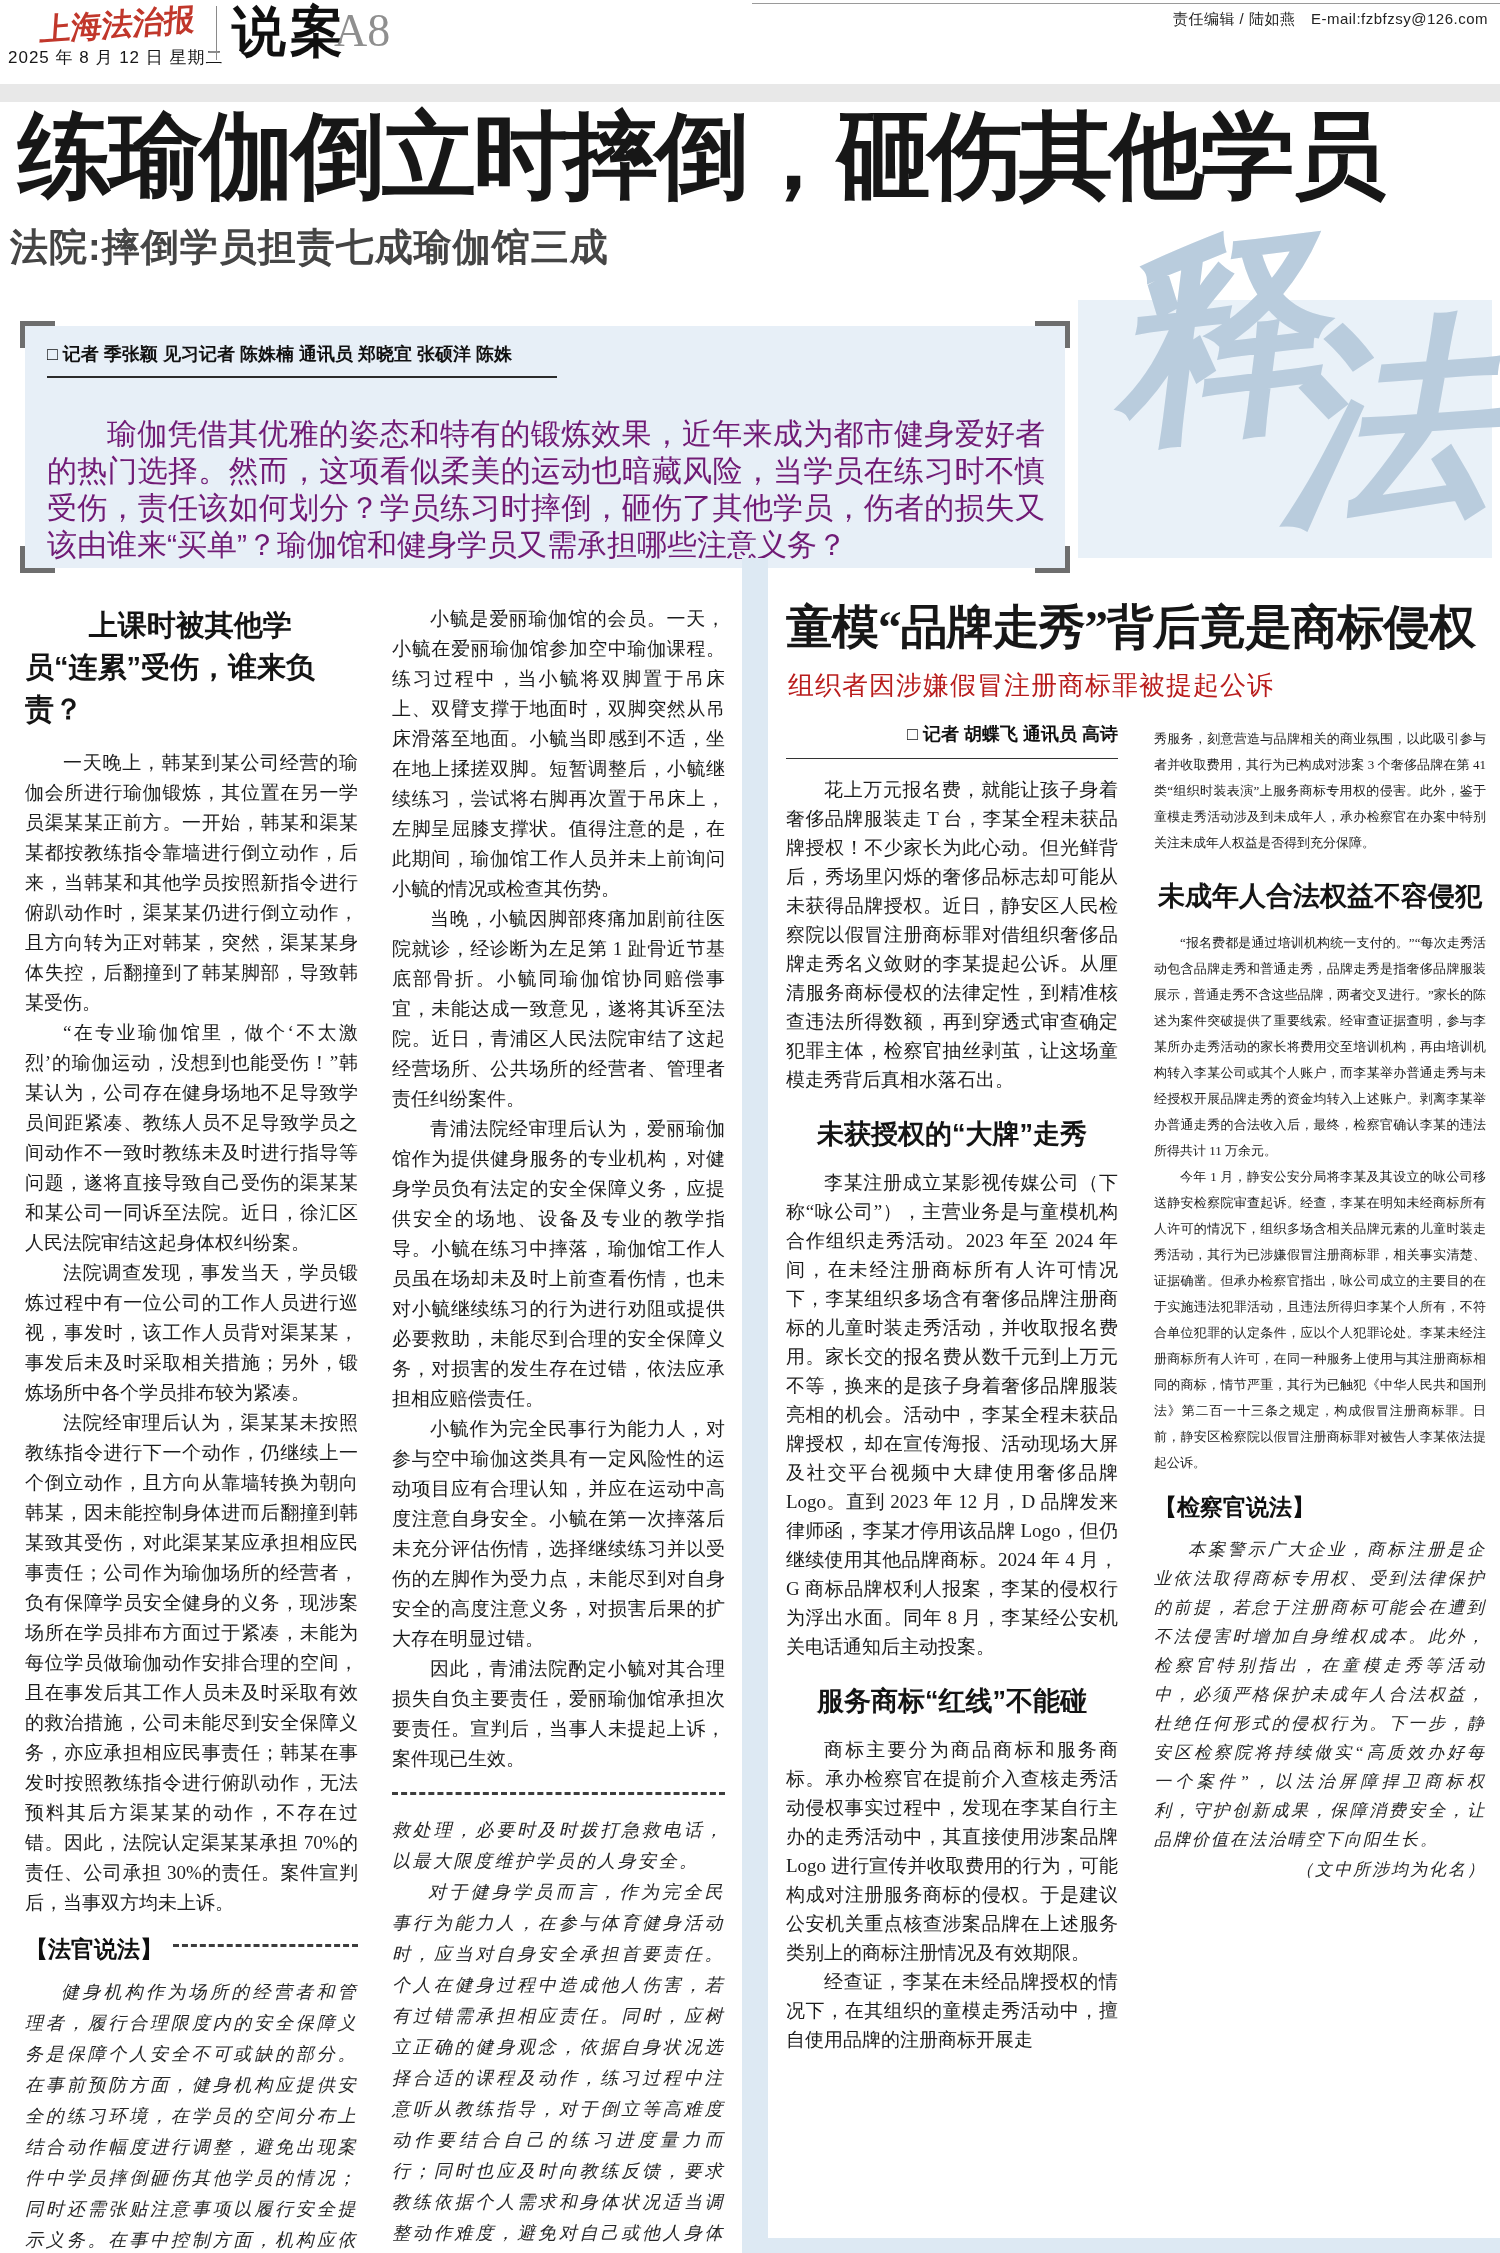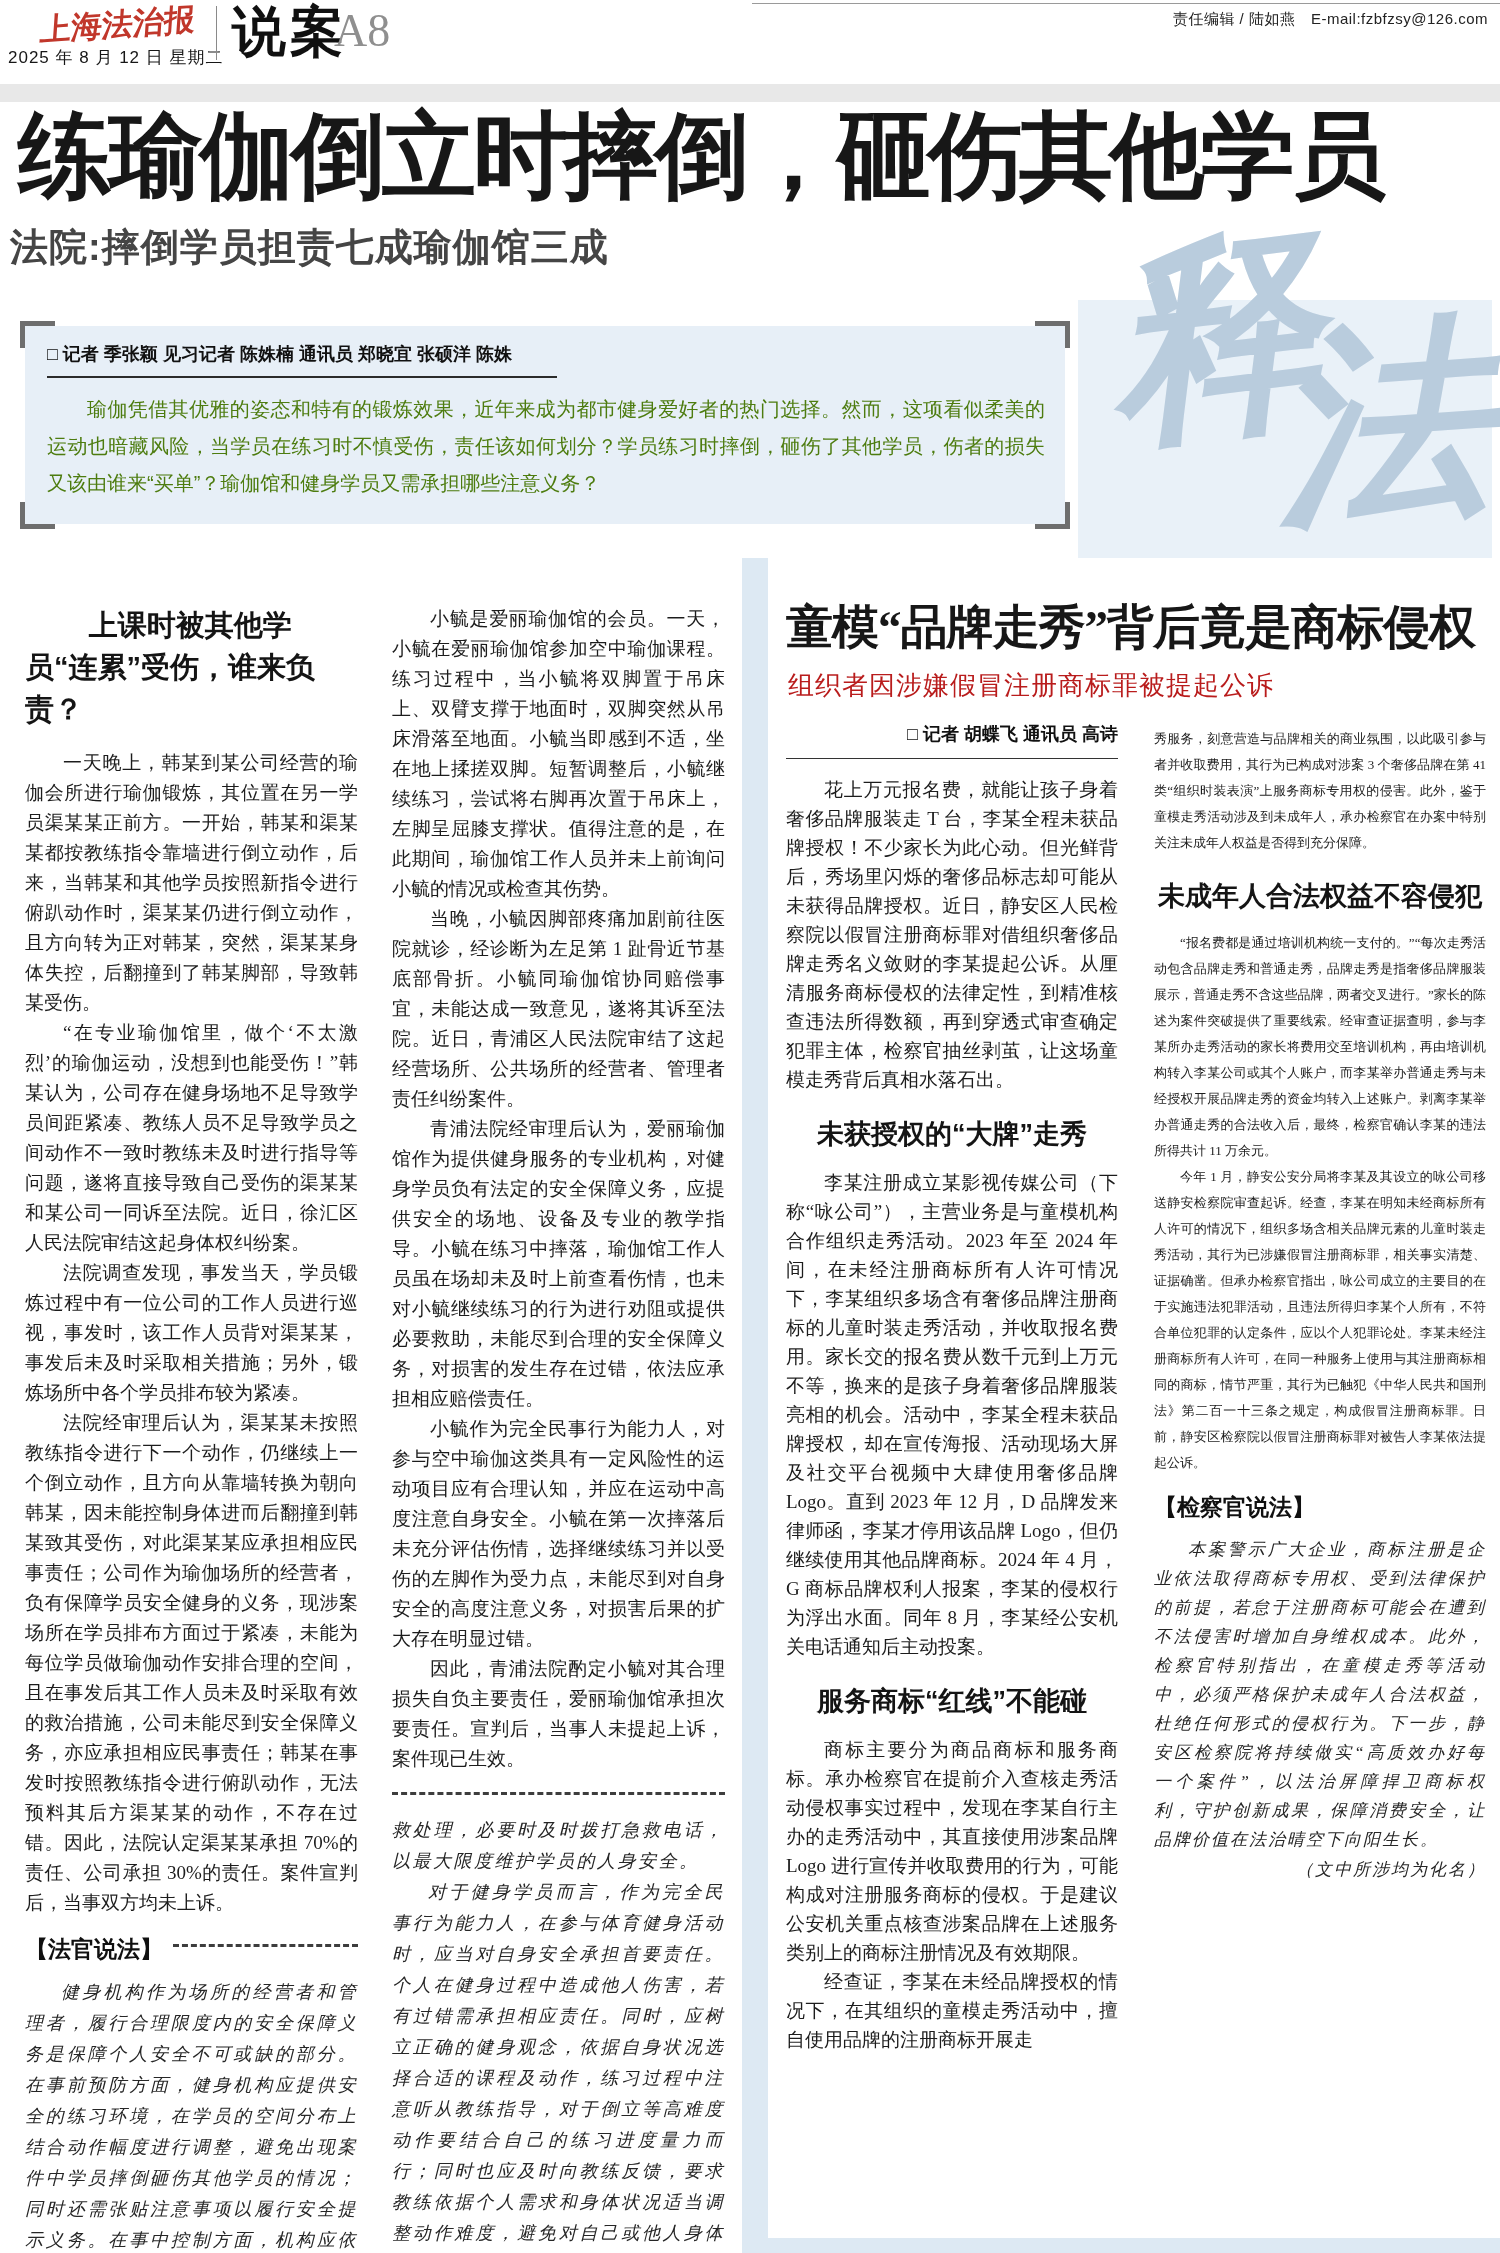--- a/index.html
+++ b/index.html
@@ -23,31 +23,31 @@
   .gray-band { position:absolute; left:0; top:84px; width:1500px; height:18px; background:#e8e8e8; }
 
   
   .main-headline { position:absolute; left:6px; top:96px; font-size:94px; line-height:120px;
                    font-weight:900; letter-spacing:-3px; color:#171717; white-space:nowrap;
                    font-family:"Liberation Serif", serif;margin-left:12px; }
   .sub-headline { position:absolute; left:10px; top:222px; font-size:38px; color:#454545;
                   font-family:"Liberation Sans", sans-serif; font-weight:600; letter-spacing:1px; white-space:nowrap; }
 
   
-  .lede-box { position:absolute; left:25px; top:326px; width:1040px; height:198px; background:#e7eff7; }
+  .lede-box { position:absolute; left:25px; top:326px; width:1040px; height:242px; background:#e7eff7; }
   .bracket { position:absolute; width:30px; height:22px; }
   .bk-tl { left:-5px; top:-5px; border-top:5px solid #6e6e6e; border-left:5px solid #6e6e6e; }
   .bk-tr { right:-5px; top:-5px; border-top:5px solid #6e6e6e; border-right:5px solid #6e6e6e; }
   .bk-bl { left:-5px; bottom:-5px; border-bottom:5px solid #6e6e6e; border-left:5px solid #6e6e6e; }
   .bk-br { right:-5px; bottom:-5px; border-bottom:5px solid #6e6e6e; border-right:5px solid #6e6e6e; }
   .lede-byline { position:absolute; left:22px; top:16px; font-size:18px; font-weight:bold;
                  font-family:"Liberation Sans", sans-serif; color:#111; padding:0 45px 10px 0;
                  border-bottom:2px solid #2b2b2b; }
-  .lede-intro { position:absolute; left:22px; right:20px; top:65px; font-size:20px; line-height:37px;
-                text-indent:2em; text-align:justify; color:#4d7c0f;
+  .lede-intro { position:absolute; left:22px; right:20px; top:89px; font-size:30px; line-height:37px;
+                text-indent:2em; text-align:justify; color:#701a75;
                 font-family:"Liberation Sans", sans-serif; }
 
   
   .wm-panel { position:absolute; left:1078px; top:300px; width:414px; height:258px; background:#e9f1f8; }
   .wm-char { position:absolute; font-size:215px; color:#b9ccdd; font-style:italic; font-weight:bold;
              font-family:"DejaVu Serif", serif; line-height:1; }
   .wm-1 { left:26px; top:-70px; transform:rotate(-7deg); }
   .wm-2 { left:196px; top:14px; transform:rotate(-4deg); }
 
   

